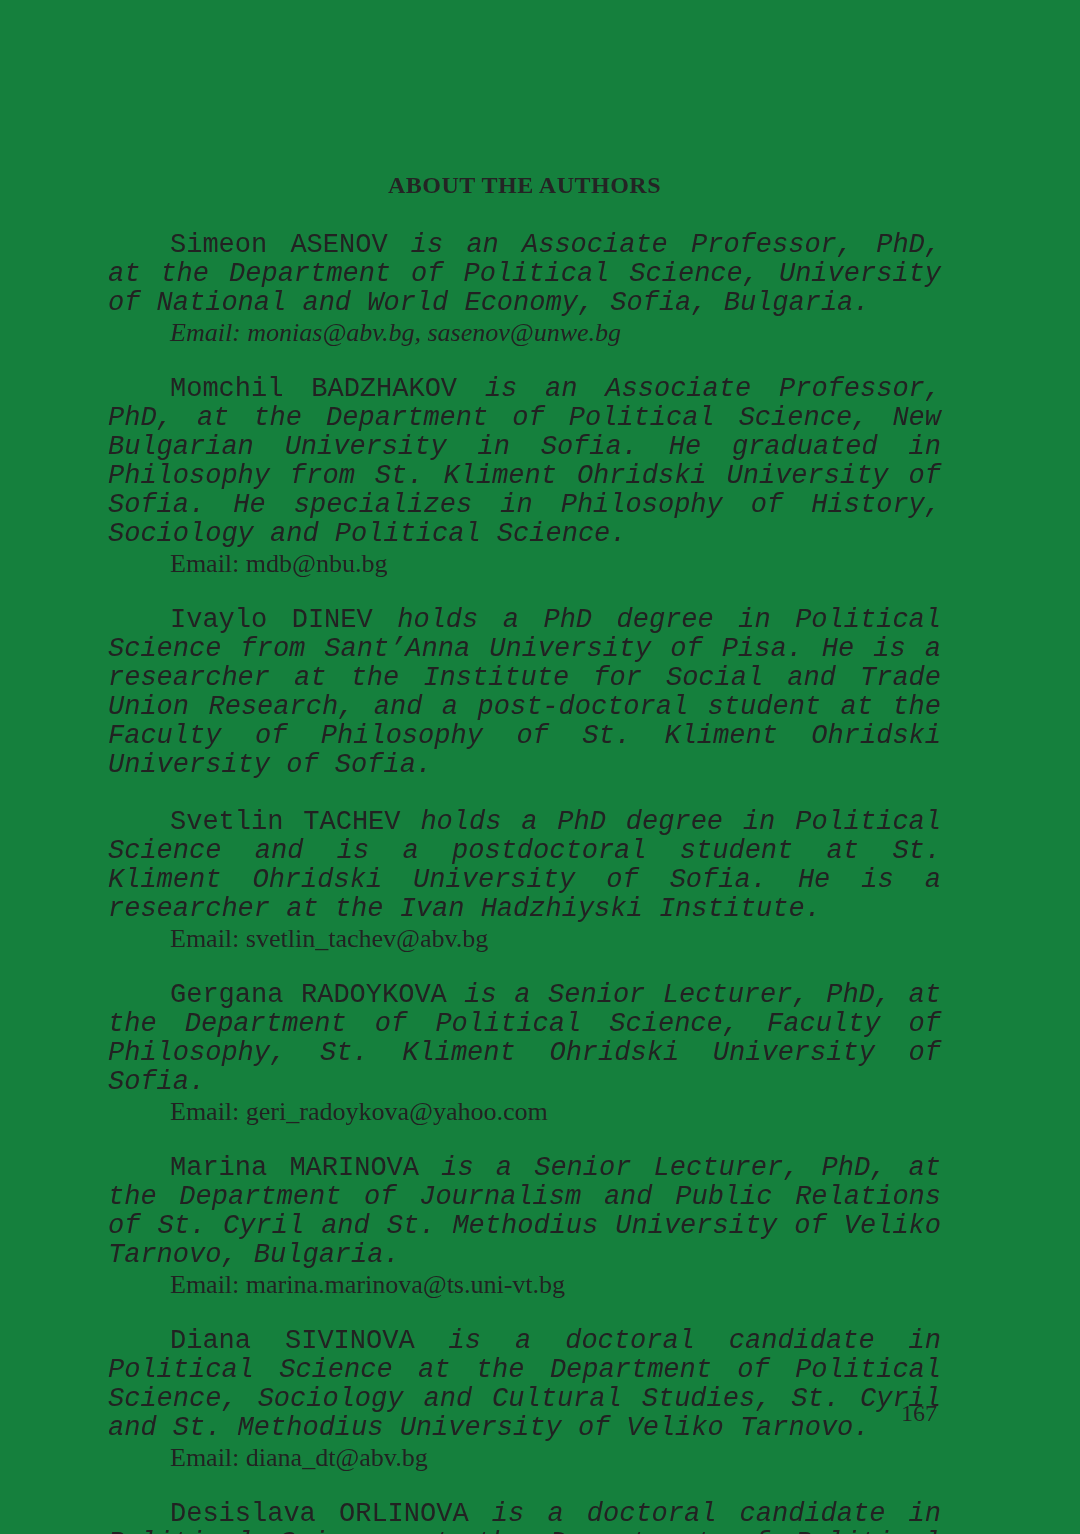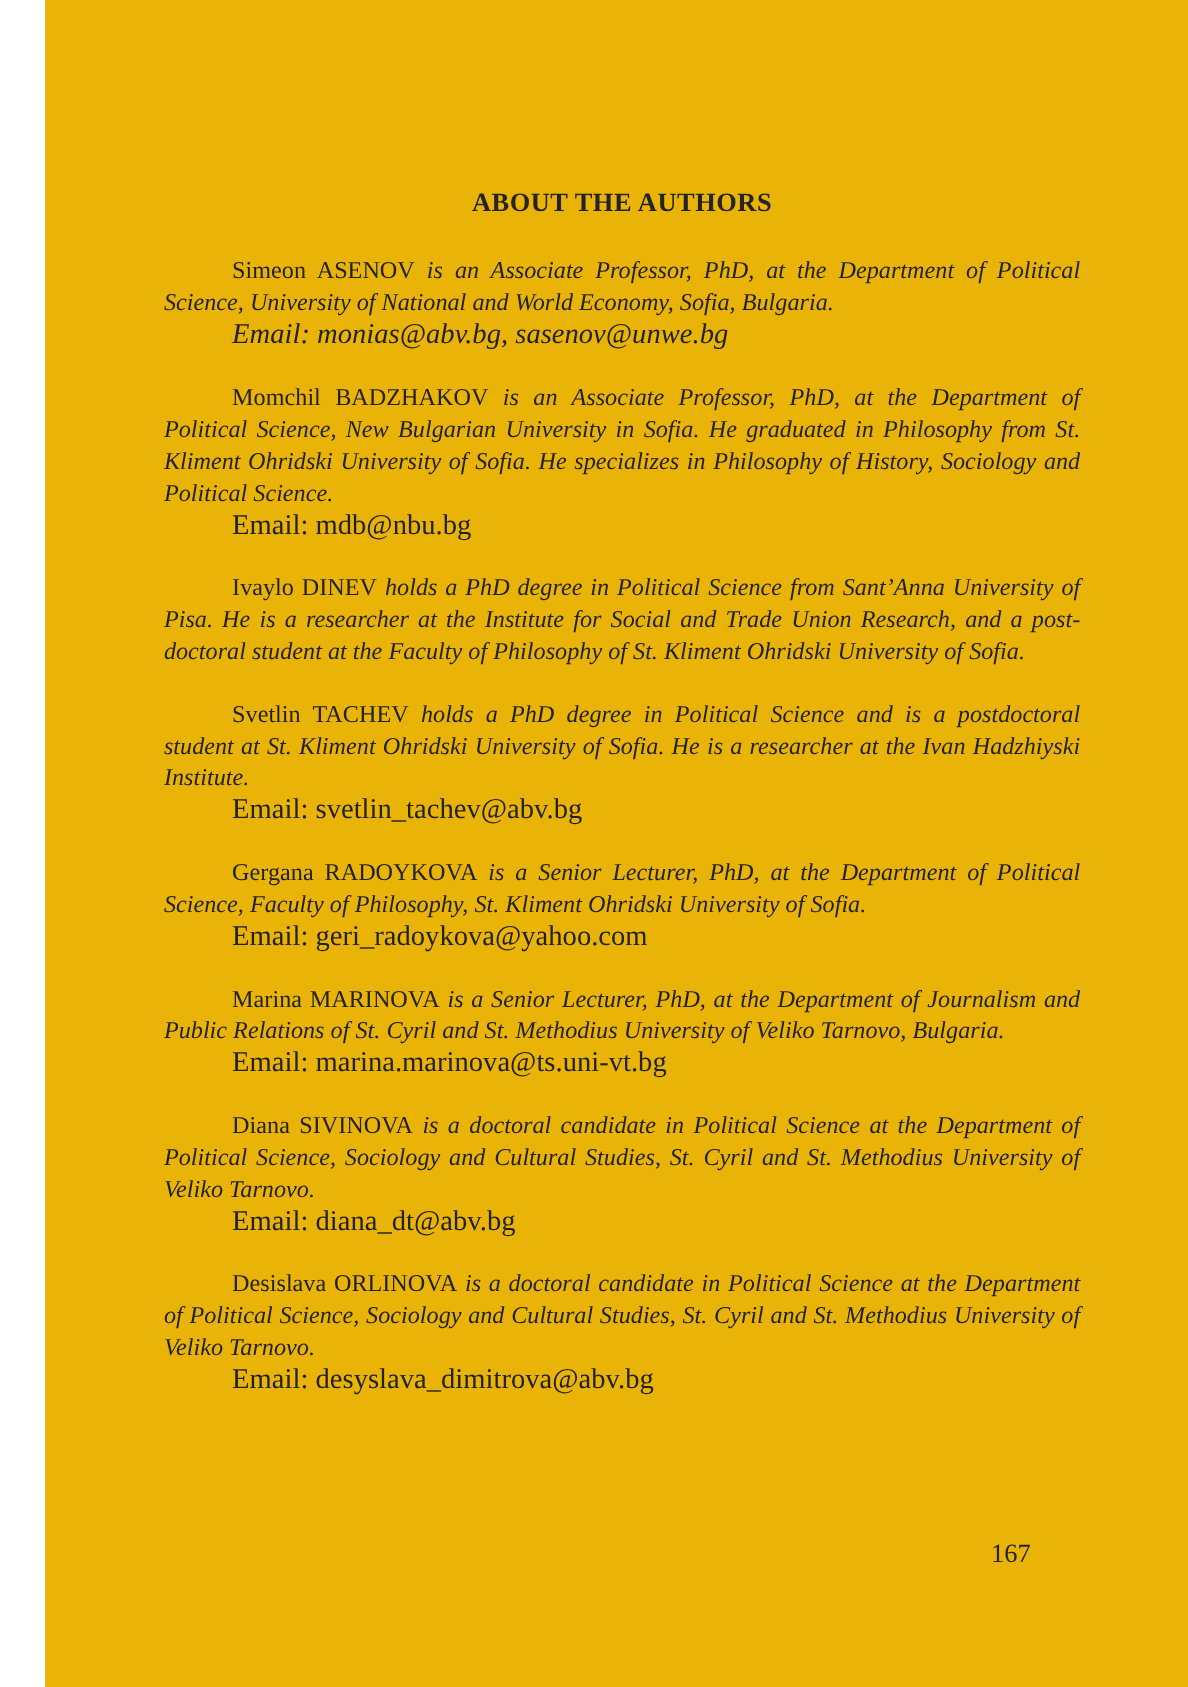--- a/index.html
+++ b/index.html
@@ -8,46 +8,46 @@
     width: 1080px;
     height: 1534px;
     position: relative;
     font-family: "Liberation Serif", serif;
     color: #1c1c1c;
     overflow: hidden;
   }
   .page {
     position: absolute;
     inset: 0;
-    background: #eab308;
-    margin-left: 41px;
+    background: #15803d;
   }
   .page-content {
     position: absolute;
     left: 108px;
     top: 171px;
     width: 833px;
   }
   .doc-title {
     text-align: center;
     font-weight: bold;
     font-size: 24px;
     line-height: 28px;
     letter-spacing: 0.5px;
     color: #242424;
     margin-bottom: 32px;
   }
   .author { margin-bottom: 28px; }
   .author .bio {
-    font-size: 22px;
+    font-size: 27px;
     line-height: 29px;
     text-align: justify;
     text-indent: 62px;
     font-style: italic;
     color: #222222;
+    font-family: Liberation Mono, monospace;
   }
   .author .bio .name {
     font-style: normal;
   }
   .author .email {
     font-size: 26px;
     line-height: 29px;
     text-indent: 62px;
     font-style: normal;
     color: #222222;

